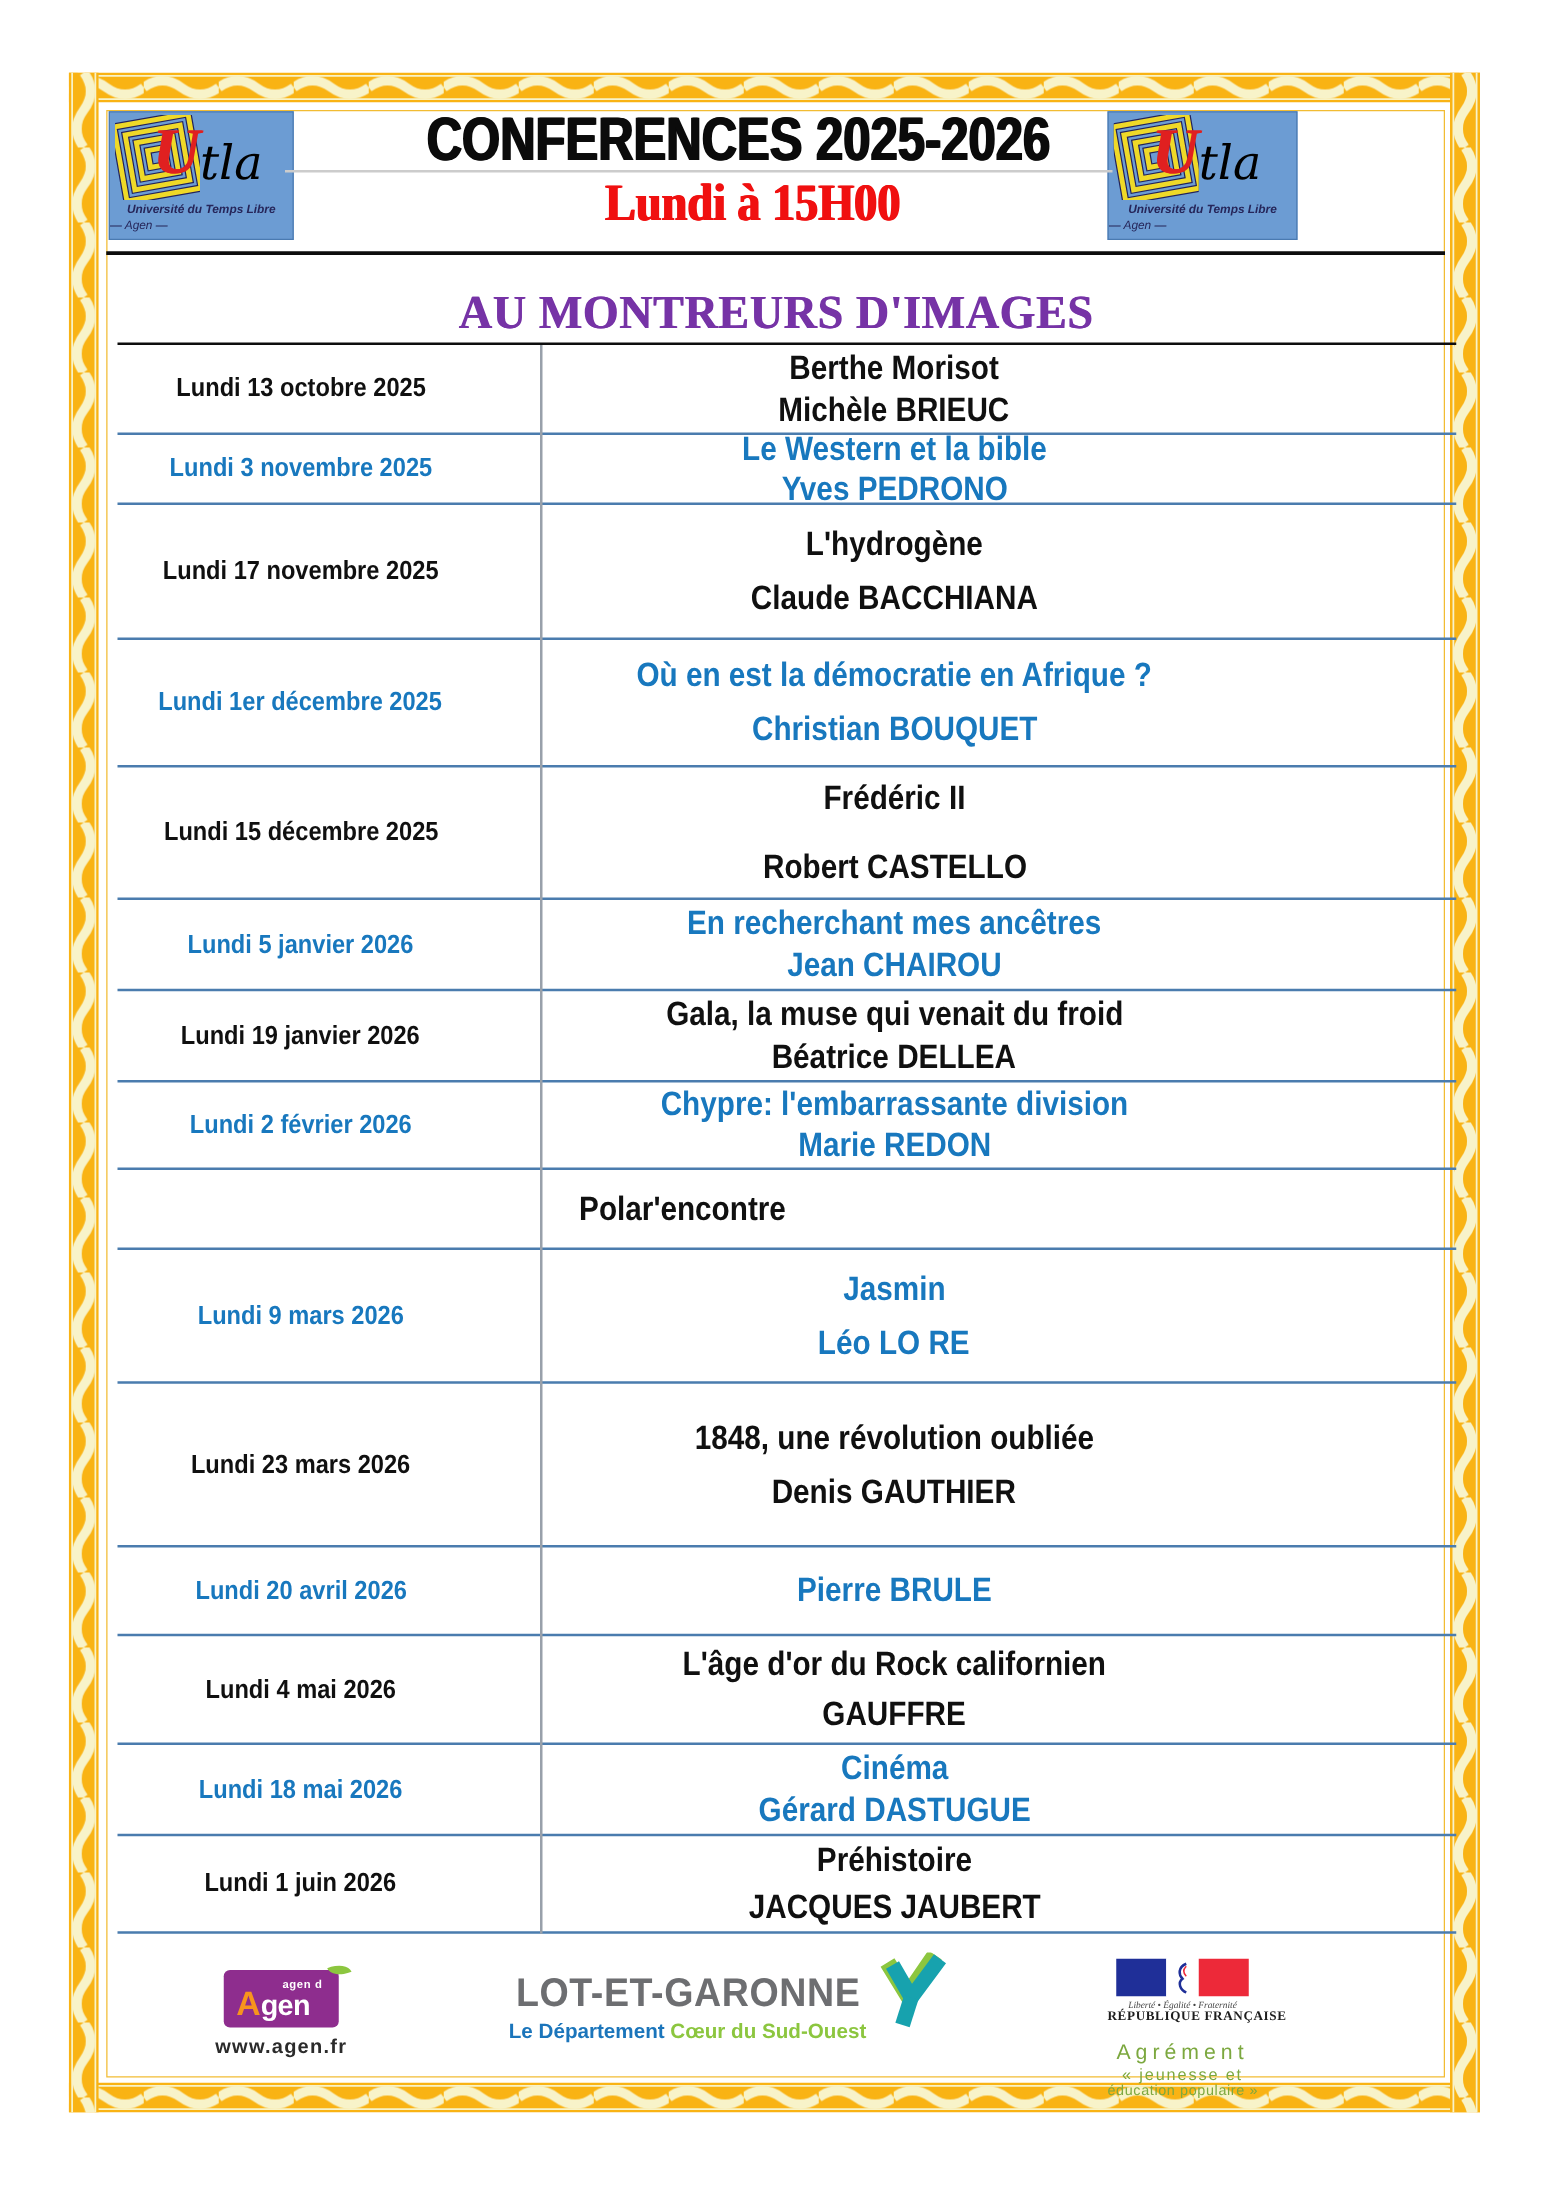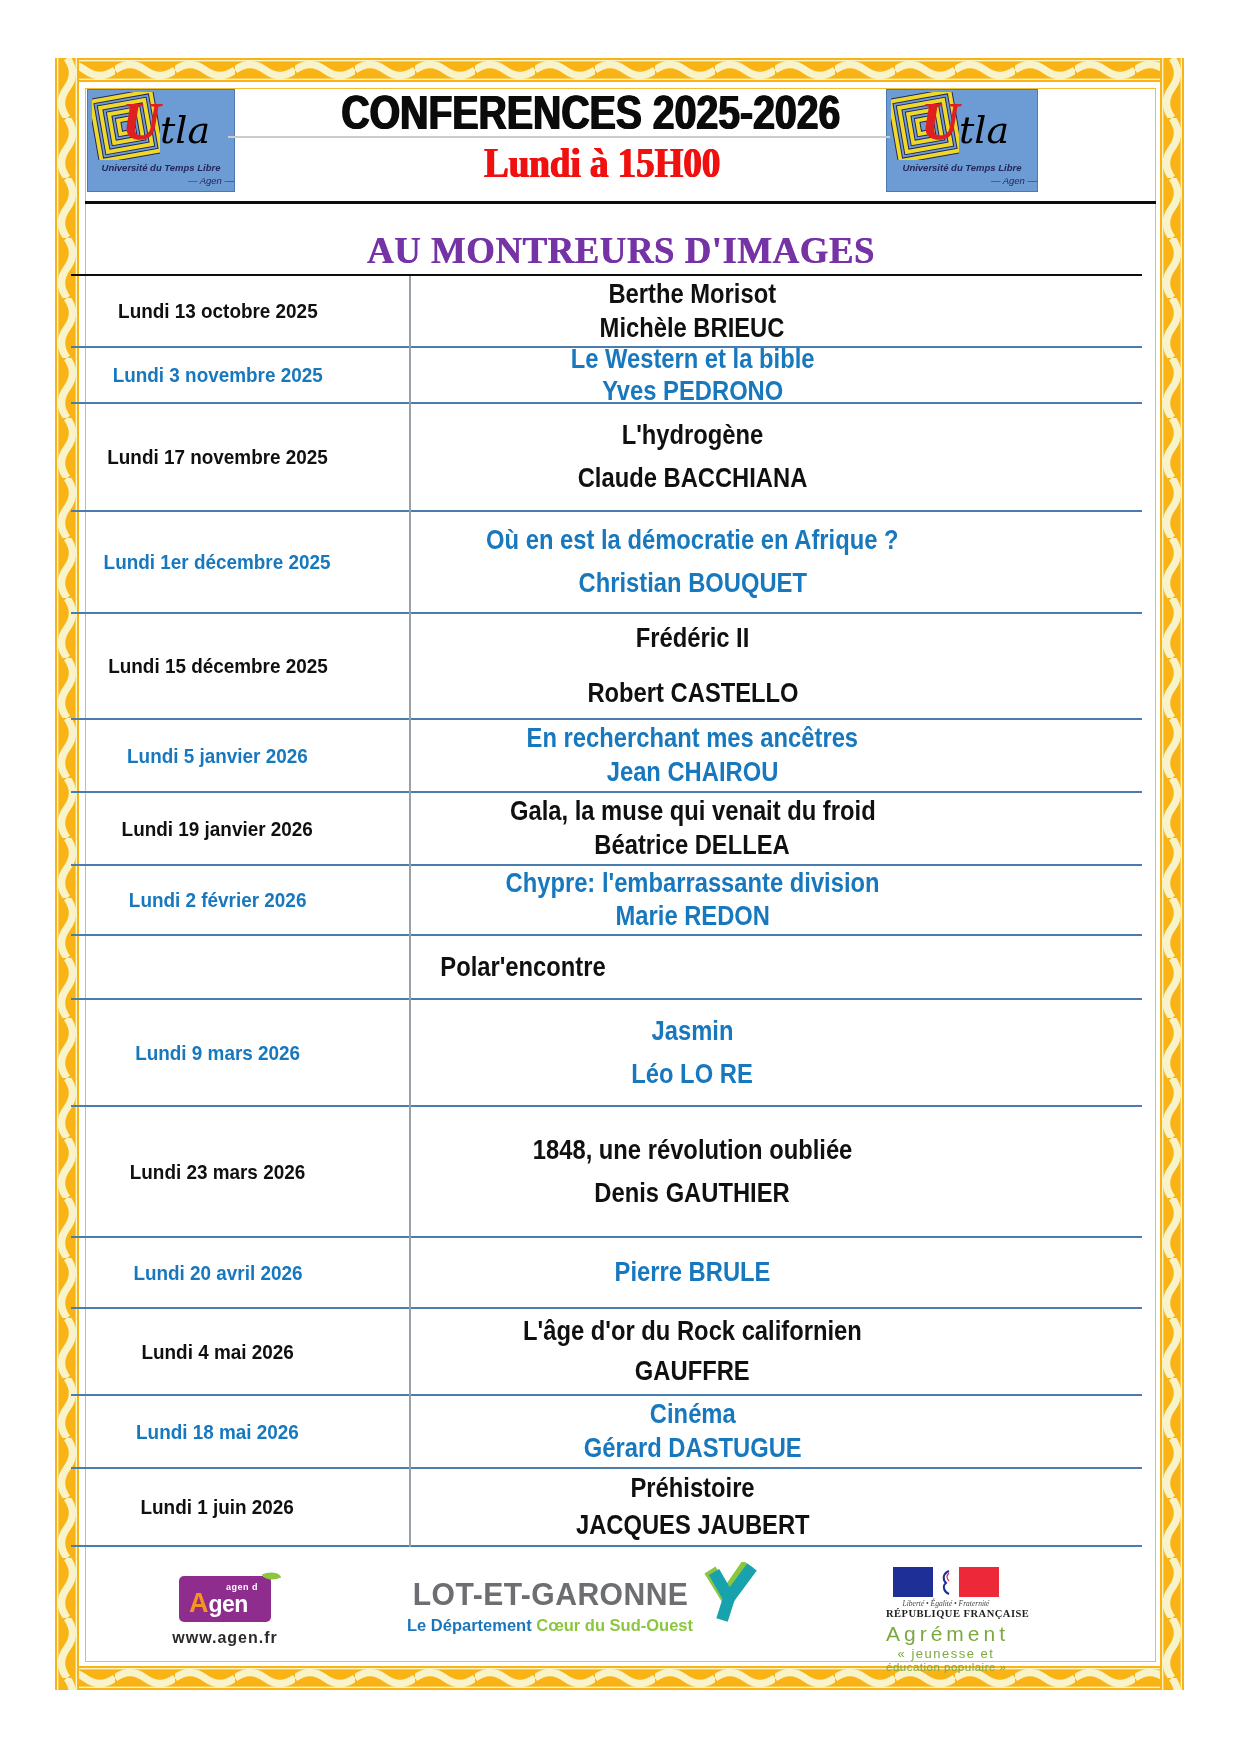--- a/index.html
+++ b/index.html
@@ -16,21 +16,21 @@
         border:1px solid #4a7ab1;overflow:hidden;}
   .utla.left{left:87px;} .utla.right{left:886px;width:150px;}
   .utla svg.spiral{position:absolute;left:4px;top:2px;}
   .utla .u{position:absolute;left:34px;top:2px;font-family:"Liberation Serif",serif;
            font-style:italic;font-weight:bold;font-size:52px;color:#E02020;
            text-shadow:1px 0 #E02020;}
   .utla .tla{position:absolute;left:72px;top:18px;font-family:"DejaVu Serif",serif;
              font-style:italic;font-size:38px;color:#000000;}
   .utla .org{position:absolute;left:0;right:0;top:72px;text-align:center;
              font-size:9.5px;font-weight:bold;color:#26265a;font-style:italic;}
-  .utla .city{position:absolute;left:0;right:0;top:85px;text-align:right;
+  .utla .city{position:absolute;left:0;right:0;top:85px;text-align:left;
               font-size:9.5px;font-style:italic;color:#26265a;}
 
   
   .h-center{position:absolute;left:85px;width:1071px;text-align:center;white-space:nowrap;}
   .cond{display:inline-block;white-space:nowrap;}
   #conf-title{top:84px;}
   #conf-title .cond{font-size:49px;font-weight:bold;color:#0b0b0b;letter-spacing:0px;
        transform:translateX(-30px) scaleX(0.80);text-shadow:1px 0 #0b0b0b, -1px 0 #0b0b0b;}
   .grayline{position:absolute;left:228px;top:136px;width:662px;height:2px;background:#cccccc;}
   #conf-time{top:139px;}
@@ -38,21 +38,21 @@
        color:#F01010;transform:translateX(-18px) scaleX(0.88);
        text-shadow:0.8px 0 #F01010,-0.8px 0 #F01010;}
   .blackline{position:absolute;left:85px;width:1071px;height:3px;background:#0d0d0d;}
   #lineA{top:201px;} 
   #venue{top:228px;}
   #venue .cond{font-family:"Liberation Serif",serif;font-size:38px;font-weight:bold;
        color:#7633A6;transform:scaleX(0.97);letter-spacing:0.5px;
        text-shadow:0.6px 0 #7633A6;}
 
   
-  .table{position:absolute;left:71px;top:274px;width:1071px;border-top:2.5px solid #0d0d0d;}
+  .table{position:absolute;left:94px;top:274px;width:1071px;border-top:2.5px solid #0d0d0d;}
   .vdivider{position:absolute;left:338px;top:0;bottom:0;width:2px;background:#98A0AA;}
   .row{display:flex;border-bottom:2px solid #4A7CAE;box-sizing:border-box;}
   .cell{box-sizing:border-box;}
   .date{width:339px;display:flex;align-items:center;justify-content:center;
         padding-right:46px;}
   .date .cond{font-size:21px;font-weight:bold;transform:scaleX(0.90);}
   .talk{flex:1;display:flex;flex-direction:column;align-items:center;justify-content:center;
         padding-right:167px;}
   .talk .tline{font-size:27px;font-weight:bold;line-height:27px;transform:scaleX(0.88);}
   .row.black .date .cond,.row.black .tline{color:#101010;}
@@ -80,21 +80,21 @@
 
   .rf-block{position:absolute;left:886px;top:1567px;width:120px;text-align:center;}
   .rf-flag{position:relative;width:106px;height:30px;margin:0 auto;display:flex;}
   .rf-flag .b{width:40px;background:#1F2F98;} .rf-flag .w{width:26px;background:#ffffff;}
   .rf-flag .r{width:40px;background:#ED2939;}
   .rf-face{position:absolute;left:41px;top:2px;}
   .rf-motto{margin-top:2px;font-family:"Liberation Serif",serif;font-style:italic;
             font-size:7.5px;color:#444444;white-space:nowrap;}
   .rf-name{font-family:"Liberation Serif",serif;font-size:10.5px;font-weight:bold;
            color:#1d1d1d;letter-spacing:0.5px;white-space:nowrap;}
-  .rf-agr1{margin-top:3px;font-size:21px;color:#7CA83F;letter-spacing:4px;white-space:nowrap;}
+  .rf-agr1{margin-top:13px;font-size:17px;color:#7CA83F;letter-spacing:4px;white-space:nowrap;}
   .rf-agr2{font-size:13px;color:#7CA83F;letter-spacing:1.5px;white-space:nowrap;}
   .rf-agr3{font-size:11.5px;color:#7CA83F;letter-spacing:0.5px;white-space:nowrap;}
 </style>
 </head>
 <body>
 
 <div class="page">
 
   <svg class="bstrip" style="left:55px;top:58px;" width="1129" height="24">
     <defs>

